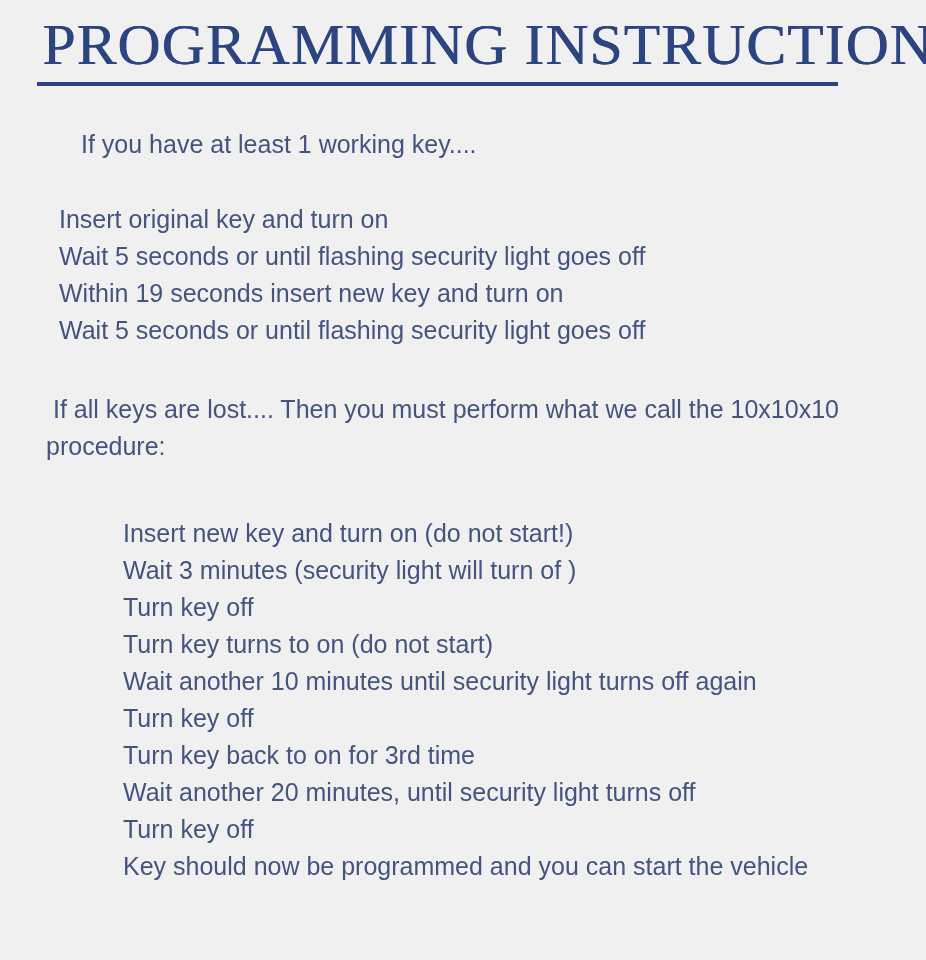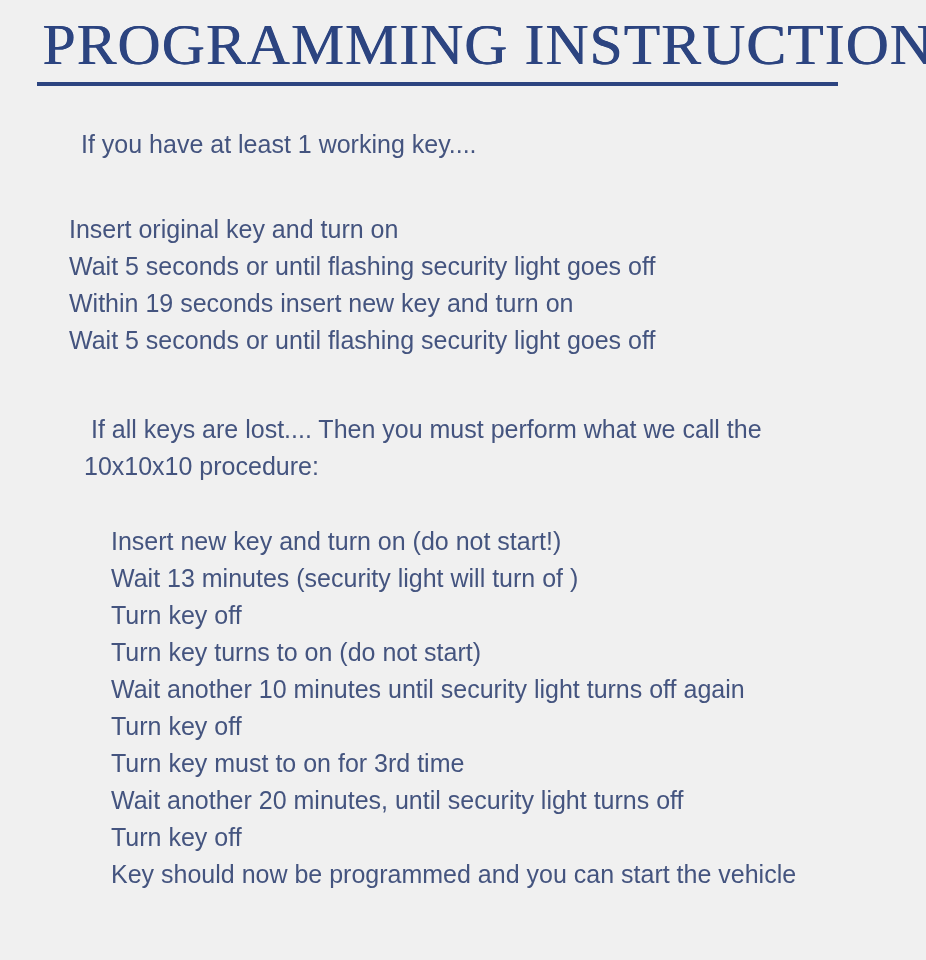--- a/index.html
+++ b/index.html
@@ -68,45 +68,45 @@
     font-weight: 400;
   }
 
   .lead-line {
     padding-left: 81px;
     white-space: pre;
   }
 
   .steps {
     padding-left: 55px;
-    margin: 14px;
+    margin: 4px;
     list-style: none;
   }
 
   .steps li {
     white-space: pre;
   }
 
   .gap-small {
     height: 34px;
   }
 
   .gap-med {
     height: 38px;
   }
 
   .para {
-    padding-left: 84px;
+    padding-left: 46px;
     padding-right: 56px;
     white-space: pre-wrap;
   }
 
   .steps-long {
     padding-left: 111px;
-    margin: 0;
+    margin: 12px;
     list-style: none;
   }
 
   .steps-long li {
     white-space: pre;
   }
 </style>
 </head>
 <body>
 
@@ -131,25 +131,25 @@
     </ul>
 
     <div class="gap-med"></div>
 
     <div class="para"> If all keys are lost.... Then you must perform what we call the 10x10x10 procedure:</div>
 
     <div class="gap-med"></div>
 
     <ul class="steps-long">
       <li>Insert new key and turn on (do not start!)</li>
-      <li>Wait 13 minutes (security light will turn of )</li>
+      <li>Wait 3 minutes (security light will turn of )</li>
       <li>Turn key off</li>
       <li>Turn key turns to on (do not start)</li>
       <li>Wait another 10 minutes until security light turns off again</li>
       <li>Turn key off</li>
-      <li>Turn key must to on for 3rd time</li>
+      <li>Turn key back to on for 3rd time</li>
       <li>Wait another 20 minutes, until security light turns off</li>
       <li>Turn key off</li>
       <li>Key should now be programmed and you can start the vehicle</li>
     </ul>
 
   </div>
 </div>
 
 </body></html>

